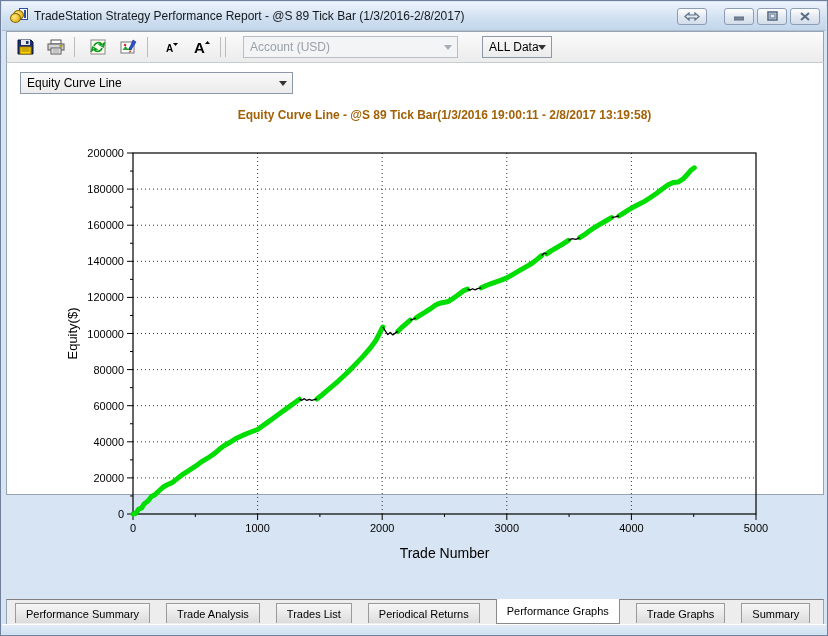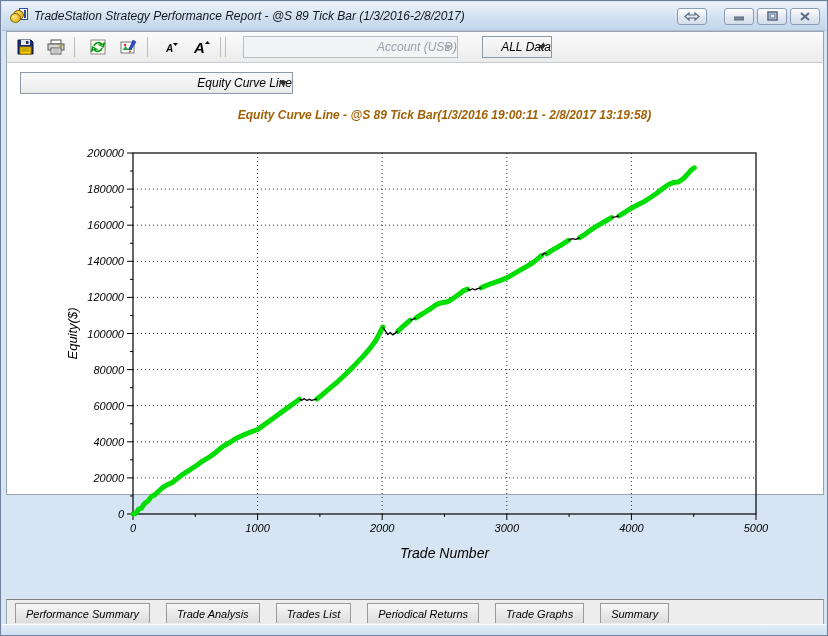--- a/index.html
+++ b/index.html
@@ -2,21 +2,20 @@
 <html><head>
 <meta charset="utf-8">
 <style>
   * { margin:0; padding:0; box-sizing:border-box; }
   html,body { width:828px; height:636px; font-family:"Liberation Sans", sans-serif; }
   .window{
     position:relative; width:828px; height:636px;
     background:#d6e4f3;
     border:1px solid #70809a;
     overflow:hidden;
-    font-style:italic;
   }
   
   .titlebar{
     position:absolute; left:1px; top:1px; right:1px; height:29px;
     background:linear-gradient(#eef4fc,#cfdff0 60%,#c3d6ea);
     border-bottom:1px solid #aebfd4;
     display:flex; align-items:center; padding:0 6px;
   }
   .app-icon{ width:18px; height:16px; margin:0 6px 0 2px; position:relative; flex:0 0 auto; }
   .app-icon .coin{ position:absolute; left:0; bottom:1px; width:11px; height:10px; border-radius:50%;
@@ -39,21 +38,21 @@
     position:absolute; left:5px; top:30px; width:818px; height:32px;
     background:linear-gradient(#fbfbfb,#ececec);
     border:1px solid #98a4b2; border-bottom:1px solid #c7ccd3;
     display:flex; align-items:center;
   }
   .tool-btn{ width:26px; height:24px; display:flex; align-items:center; justify-content:center; margin-left:5px; }
   .tool-sep{ width:1px; height:20px; background:#bcbcbc; margin:0 5px; flex:0 0 auto;}
   .combo{
     height:22px; border:1px solid #8e99a8; background:linear-gradient(#f9f9f9,#ebebeb);
     display:flex; align-items:center; font-size:12px; color:#000;
-    padding-left:6px; position:relative;justify-content:flex-end;
+    padding-left:6px; position:relative;
   }
   .combo .arrow{ position:absolute; right:5px; top:8px; width:0; height:0;
     border-left:4px solid transparent; border-right:4px solid transparent; border-top:5px solid #333; }
   .combo.disabled{ border-color:#b9bec6; background:#f2f4f6; color:#9aa0a8; }
   .combo.disabled .arrow{ border-top-color:#a7adb6; }
   .combo.account{ width:215px; margin-left:12px; }
   .combo.range{ width:70px; margin-left:24px; }
   
   .content{
     position:absolute; left:5px; top:62px; width:818px; height:432px;
@@ -277,18 +276,19 @@
         <path d="M561.477 109.36200000000002 L565.2149999999999 107.55700000000002 L568.953 108.45949999999999 L572.691 106.65450000000004" fill="none" stroke="#000000" stroke-width="1.3" stroke-linejoin="round"></path>
         <path d="M604.4639999999999 86.61900000000003 L608.202 85.89699999999999 L611.94 84.99450000000002" fill="none" stroke="#000000" stroke-width="1.3" stroke-linejoin="round"></path>
       </svg>
   </div>
 
   <div class="tabstrip">
     <div class="tab">Performance Summary</div>
     <div class="tab">Trade Analysis</div>
     <div class="tab">Trades List</div>
     <div class="tab">Periodical Returns</div>
+    <div class="tab active">Performance Graphs</div>
     <div class="tab">Trade Graphs</div>
     <div class="tab">Summary</div>
   </div>
 
   <div class="bottom-frame"></div>
 </div>
 
 </body></html>

